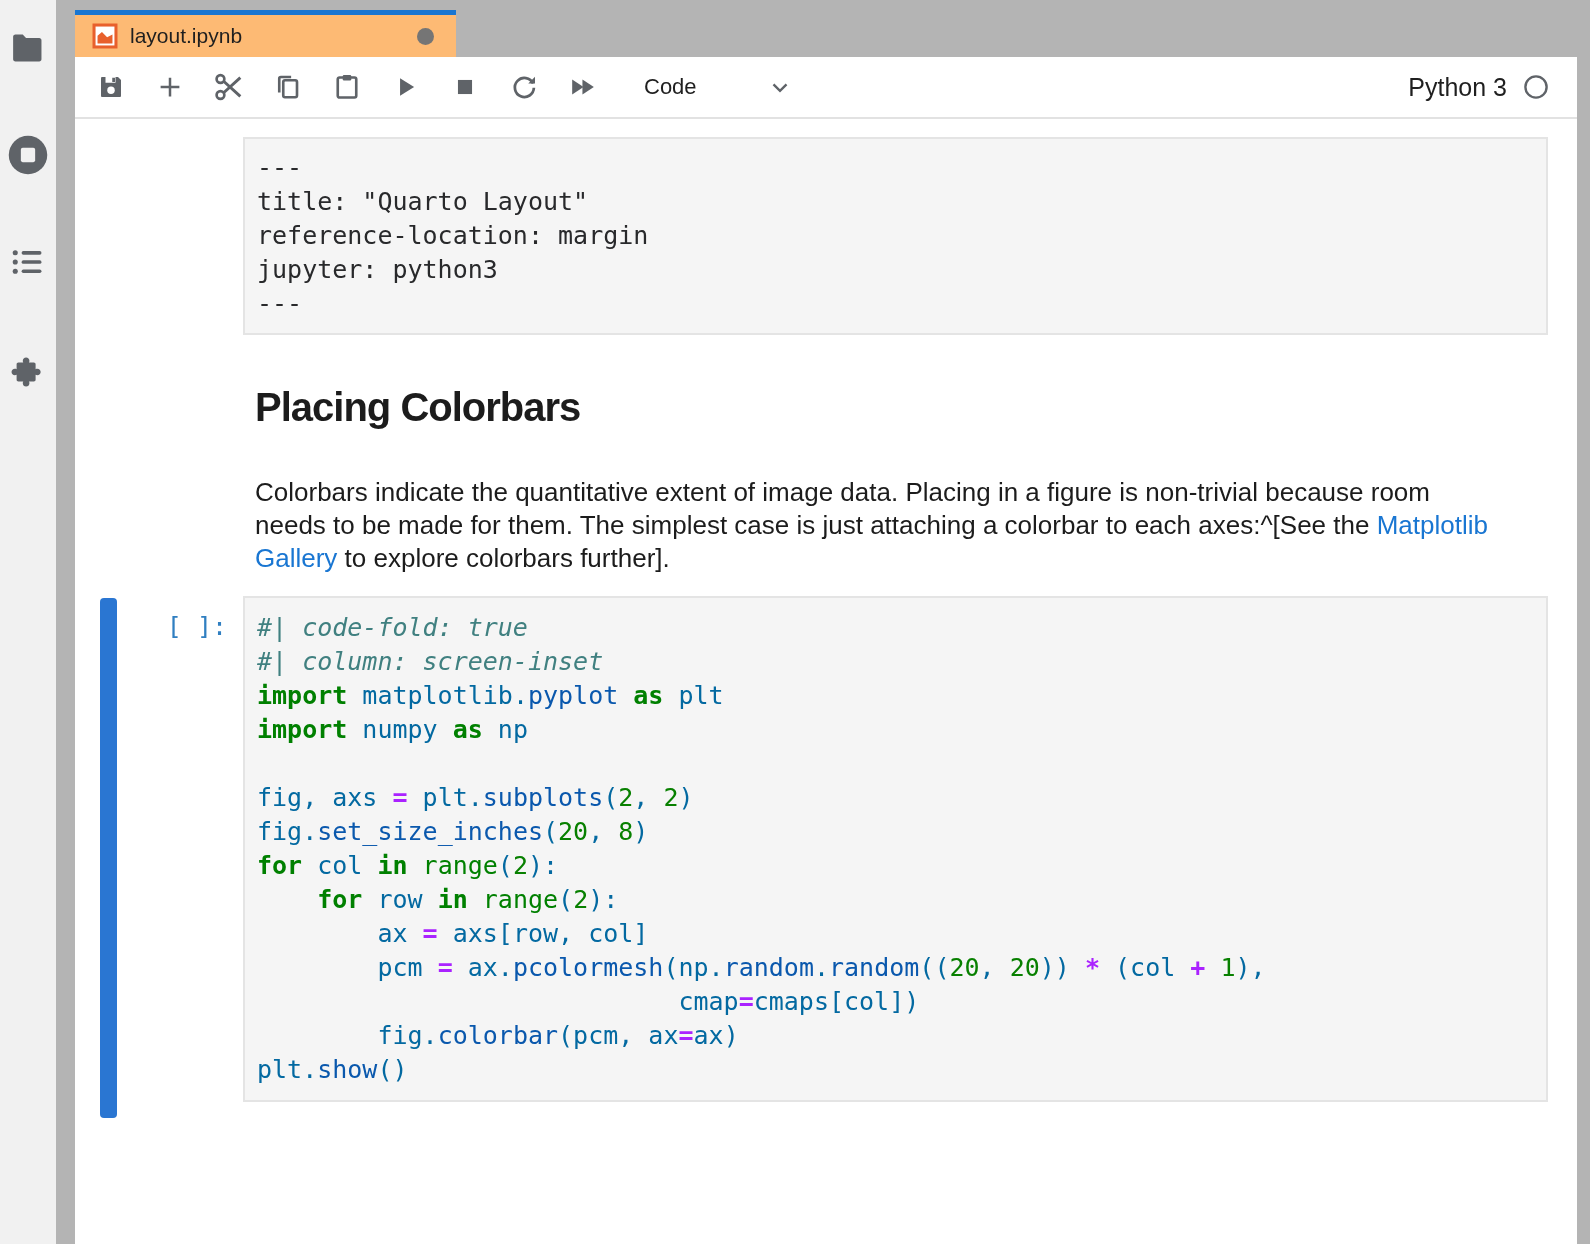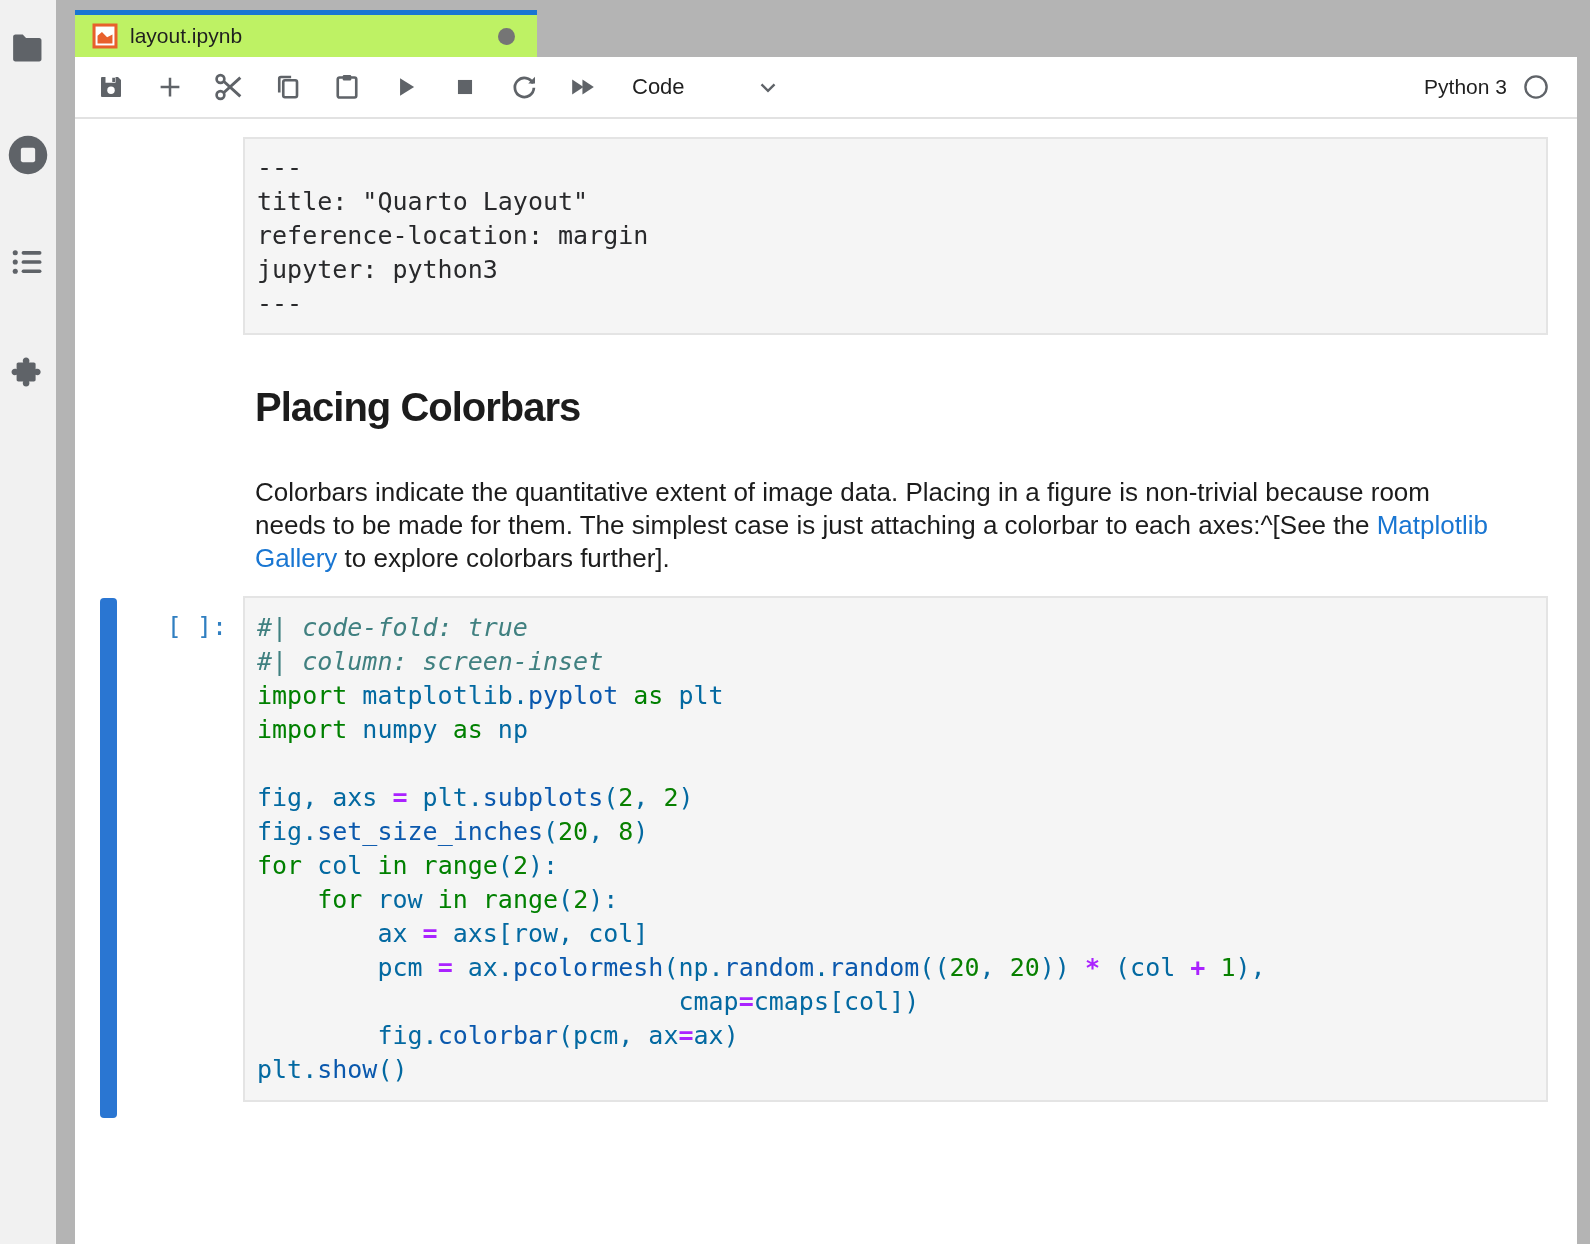--- a/index.html
+++ b/index.html
@@ -8,51 +8,51 @@
     background:#ffffff;font-family:"Liberation Sans",sans-serif;
   }
   
   .sidebar{position:absolute;left:0;top:0;width:56px;height:1244px;background:#f1f1f1;z-index:4;}
   .sbtn{position:absolute;left:0;width:56px;display:flex;justify-content:center;align-items:center;}
   .strip-left{position:absolute;left:56px;top:0;width:19px;height:1244px;background:#b4b4b4;z-index:3;}
   .strip-right{position:absolute;left:1577px;top:0;width:13px;height:1244px;background:#b4b4b4;z-index:3;}
   .main{position:absolute;left:75px;top:0;width:1502px;height:1244px;background:#fff;}
   
   .tabbar{position:relative;height:57px;background:#b4b4b4;}
-  .tab{position:absolute;left:0;top:10px;width:462px;height:47px;background:#bef264;
+  .tab{position:absolute;left:0;top:10px;width:381px;height:47px;background:#fdba74;
        border-top:5px solid #1976d2;box-sizing:border-box;display:flex;align-items:center;
        padding:0 14px 0 16px;gap:11px;}
   .tab-title{font-size:21px;color:#1f1f1f;}
   .dirty-dot{width:17px;height:17px;border-radius:50%;background:#757575;margin-left:auto;margin-right:8px;}
   
   .toolbar{height:62px;background:#fff;border-bottom:2px solid #e2e2e2;display:flex;
            align-items:center;padding:0 0 0 20px;box-sizing:border-box;}
   .tbtn{width:32px;height:32px;margin-right:27px;display:flex;align-items:center;justify-content:center;cursor:pointer;flex:none;}
-  .celltype{display:flex;align-items:center;margin-left:6px;cursor:pointer;text-align:right;}
+  .celltype{display:flex;align-items:center;margin-left:18px;cursor:pointer;text-align:right;}
   .celltype-label{font-size:22px;color:#1f1f1f;}
   .celltype .chev{margin-left:70px;display:flex;}
   .kernel{margin-left:auto;display:flex;align-items:center;gap:16px;padding-right:28px;}
-  .kernel-name{font-size:21px;color:#1f1f1f;}
+  .kernel-name{font-size:25px;color:#1f1f1f;}
   
   .content{position:relative;}
   .cells{margin-left:168px;width:1305px;box-sizing:border-box;}
   .mono{font-family:"DejaVu Sans Mono","Liberation Mono",monospace;}
   .raw-cell{margin-top:18px;background:#f5f5f5;border:2px solid #e4e4e4;padding:12px 12px;
             font-size:25px;color:#28292b;box-sizing:border-box;}
   .cline{height:34px;line-height:34px;white-space:pre;}
   .md-h1{margin:49px 0 0 12px;font-size:40px;font-weight:bold;color:#1c1c1c;letter-spacing:-1px;line-height:46px;}
   .md-p{margin:46px 0 4px 12px;width:1250px;font-size:26px;line-height:33px;color:#1c1c1c;}
   .md-link{color:#1976d2;text-decoration:none;cursor:pointer;}
   .code-cell{position:relative;margin-top:21px;}
   .collapser{position:absolute;left:-143px;top:2px;width:17px;height:520px;background:#2a76d2;border-radius:4px;cursor:pointer;}
   .prompt{position:absolute;left:-168px;top:16px;width:152px;text-align:right;font-size:25px;color:#307fc1;}
   .code-editor{background:#f5f5f5;border:2px solid #e4e4e4;padding:13px 12px;font-size:25px;color:#1f1f1f;box-sizing:border-box;}
   
   .tk-cm{color:#408080;font-style:italic;}
-  .tk-kw{color:#008000;font-weight:normal;text-align:center;}
+  .tk-kw{color:#008000;font-weight:bold;text-align:center;}
   .tk-bi{color:#008000;}
   .tk-nu{color:#088000;}
   .tk-st{color:#BA2121;}
   .tk-op{color:#AA22FF;font-weight:bold;}
   .tk-pr{color:#0a58ad;}
   .tk-pl{color:#0369a1;}
   svg{display:block;}
 </style>
 </head>
 <body>

